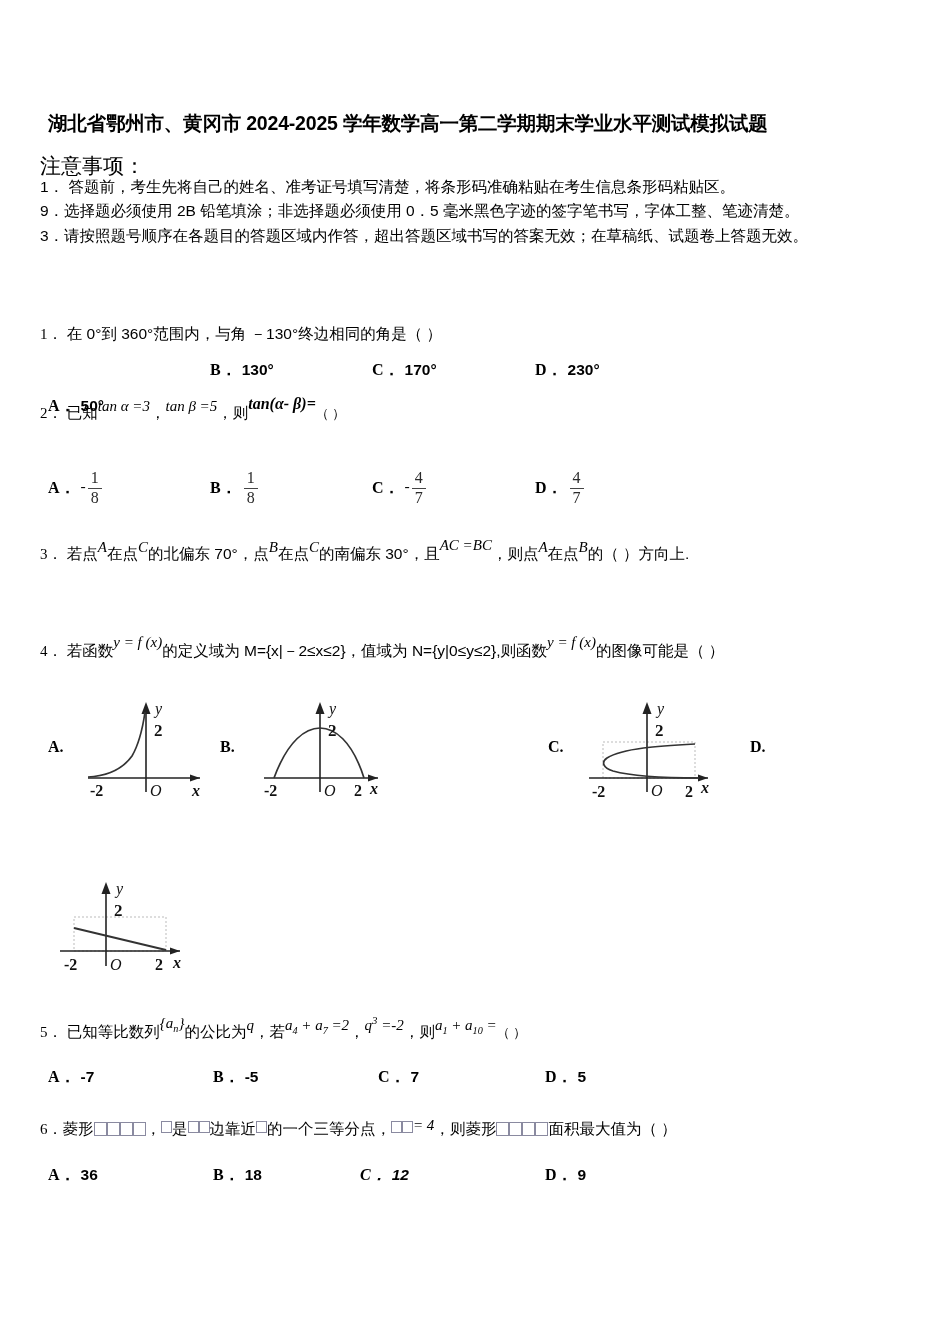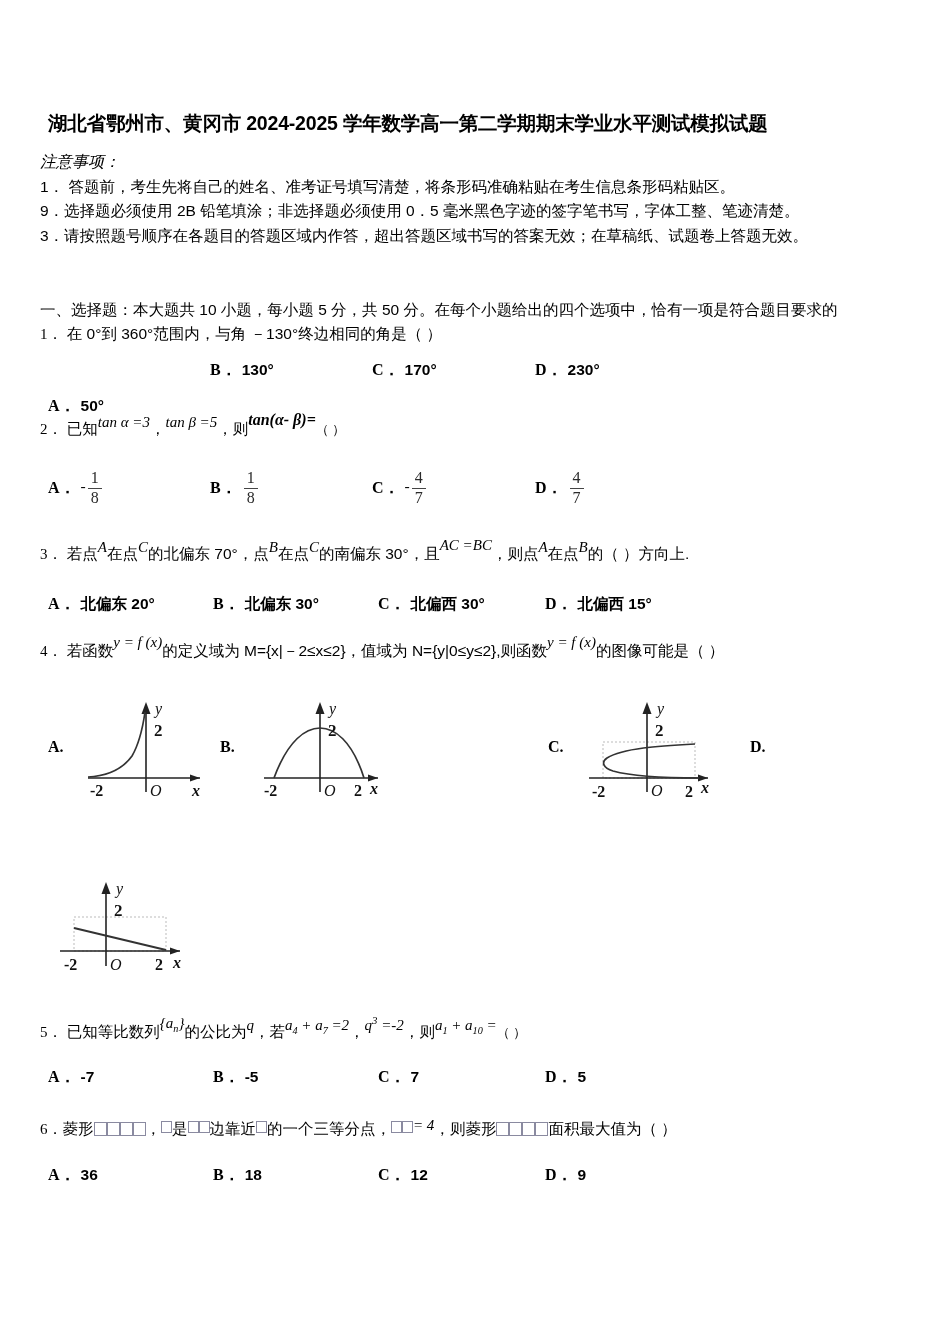--- a/index.html
+++ b/index.html
@@ -29,23 +29,22 @@
     font-family: "Liberation Sans", "DejaVu Sans", sans-serif;
     font-weight: bold;
     font-size: 19.5px;
     letter-spacing: -0.2px;
     white-space: nowrap;
   }
   .notice-head {
     position: absolute;
     left: 40px;
     top: 152px;
-    font-size: 16px;
-    font-family: "Liberation Sans", "DejaVu Sans", sans-serif;
-    font-style: italic;
+    font-size: 21px;
+    font-family: "Liberation Sans", "DejaVu Sans", sans-serif;
   }
   .notice-line {
     position: absolute;
     left: 40px;
     font-size: 15.5px;
     font-family: "Liberation Sans", "DejaVu Sans", sans-serif;
     white-space: nowrap;
   }
   .n1 { top: 177px; }
   .n2 { top: 201px; }
@@ -183,21 +182,20 @@
 
 <div class="page">
 
   <div class="doc-title">湖北省鄂州市、黄冈市 2024-2025 学年数学高一第二学期期末学业水平测试模拟试题</div>
 
   <div class="notice-head">注意事项：</div>
   <div class="notice-line n1">1．  答题前，考生先将自己的姓名、准考证号填写清楚，将条形码准确粘贴在考生信息条形码粘贴区。</div>
   <div class="notice-line n2">9．选择题必须使用 2B 铅笔填涂；非选择题必须使用 0．5 毫米黑色字迹的签字笔书写，字体工整、笔迹清楚。</div>
   <div class="notice-line n3">3．请按照题号顺序在各题目的答题区域内作答，超出答题区域书写的答案无效；在草稿纸、试题卷上答题无效。</div>
 
-  <div class="section-head">一、选择题：本大题共 10 小题，每小题 5 分，共 50 分。在每个小题给出的四个选项中，恰有一项是符合题目要求的</div>
 
   <div class="q-stem" style="top:325px;">
     <span class="q-num">1．</span>
     <span>在 0°到 360°范围内，与角 －130°终边相同的角是（    ）</span>
   </div>
   <div class="opt-row" style="top:360px;">
     <div class="opt" style="left:48px;margin-top:36px;">
       <span class="lbl">A．</span><span class="val">50°</span>
     </div>
     <div class="opt" style="left:210px;">
@@ -206,54 +204,40 @@
     <div class="opt" style="left:372px;">
       <span class="lbl">C．</span><span class="val">170°</span>
     </div>
     <div class="opt" style="left:535px;">
       <span class="lbl">D．</span><span class="val">230°</span>
     </div>
   </div>
 
   <div class="q-stem" style="top:404px;">
     <span class="q-num">2．</span>
-    <span>已知</span><span class="raise">tan α =3</span><span>，</span><span class="raise">tan β =5</span><span>，</span><span>则</span><span class="raise" style="top:-9px;font-weight:bold;font-size:16px;margin-top:16px;">tan(α- β)=</span><span style="font-size:13px;">（    ）</span>
+    <span>已知</span><span class="raise">tan α =3</span><span>，</span><span class="raise">tan β =5</span><span>，</span><span>则</span><span class="raise" style="top:-9px;font-weight:bold;font-size:16px;">tan(α- β)=</span><span style="font-size:13px;">（    ）</span>
   </div>
   <div class="opt-row" style="top:462px;height:40px;">
     <div class="opt" style="left:48px;top:9px;">
       <span class="lbl">A．</span><span class="neg">-</span><span class="frac"><span class="num">1</span><span class="den">8</span></span>
     </div>
     <div class="opt" style="left:210px;top:9px;">
       <span class="lbl">B．</span><span class="neg"></span><span class="frac"><span class="num">1</span><span class="den">8</span></span>
     </div>
     <div class="opt" style="left:372px;top:9px;">
       <span class="lbl">C．</span><span class="neg">-</span><span class="frac"><span class="num">4</span><span class="den">7</span></span>
     </div>
     <div class="opt" style="left:535px;top:9px;">
       <span class="lbl">D．</span><span class="neg"></span><span class="frac"><span class="num">4</span><span class="den">7</span></span>
     </div>
   </div>
 
   <div class="q-stem" style="top:545px;">
     <span class="q-num">3．</span>
     <span>若点</span><span class="raise">A</span><span>在点</span><span class="raise">C</span><span>的北偏东 70°，点</span><span class="raise">B</span><span>在点</span><span class="raise">C</span><span>的南偏东 30°，且</span><span class="raise" style="top:-9px;">AC =BC</span><span>，则点</span><span class="raise">A</span><span>在点</span><span class="raise">B</span><span>的（    ）方向上.</span>
-  </div>
-  <div class="opt-row" style="top:594px;">
-    <div class="opt" style="left:48px;">
-      <span class="lbl">A．</span><span class="val">北偏东 20°</span>
-    </div>
-    <div class="opt" style="left:213px;">
-      <span class="lbl">B．</span><span class="val">北偏东 30°</span>
-    </div>
-    <div class="opt" style="left:378px;">
-      <span class="lbl">C．</span><span class="val">北偏西 30°</span>
-    </div>
-    <div class="opt" style="left:545px;">
-      <span class="lbl">D．</span><span class="val">北偏西 15°</span>
-    </div>
   </div>
 
   <div class="q-stem" style="top:642px;">
     <span class="q-num">4．</span>
     <span>若函数</span><span class="raise" style="top:-9px;">y = f (x)</span><span>的定义域为 M={x|－2≤x≤2}，值域为 N={y|0≤y≤2},则函数</span><span class="raise" style="top:-9px;">y = f (x)</span><span>的图像可能是（ ）</span>
   </div>
 
   <div class="graph-label" style="left:48px;top:738px;">A.</div>
   <div class="graph" style="left:70px;top:690px;">
     <svg width="145" height="115" viewBox="0 0 145 115">
@@ -345,21 +329,21 @@
   <div class="q-stem" style="top:1120px;">
     <span class="q-num">6．</span><span>菱形</span><span><span class="tofu"></span><span class="tofu"></span><span class="tofu"></span><span class="tofu"></span></span><span>，</span><span><span class="tofu-s"></span></span><span>是</span><span><span class="tofu-s"></span><span class="tofu-s"></span></span><span>边靠近</span><span><span class="tofu-s"></span></span><span>的一个三等分点，</span><span><span class="tofu-s"></span><span class="tofu-s"></span></span><span class="raise" style="top:-4px;"> = 4</span><span>，则菱形</span><span><span class="tofu"></span><span class="tofu"></span><span class="tofu"></span><span class="tofu"></span></span><span>面积最大值为（    ）</span>
   </div>
   <div class="opt-row" style="top:1165px;">
     <div class="opt" style="left:48px;">
       <span class="lbl">A．</span><span class="val">36</span>
     </div>
     <div class="opt" style="left:213px;">
       <span class="lbl">B．</span><span class="val">18</span>
     </div>
-    <div class="opt" style="left:378px;">
+    <div class="opt" style="left:360px;font-style:italic;">
       <span class="lbl">C．</span><span class="val">12</span>
     </div>
     <div class="opt" style="left:545px;">
       <span class="lbl">D．</span><span class="val">9</span>
     </div>
   </div>
 
 </div>
 
 </body></html>

